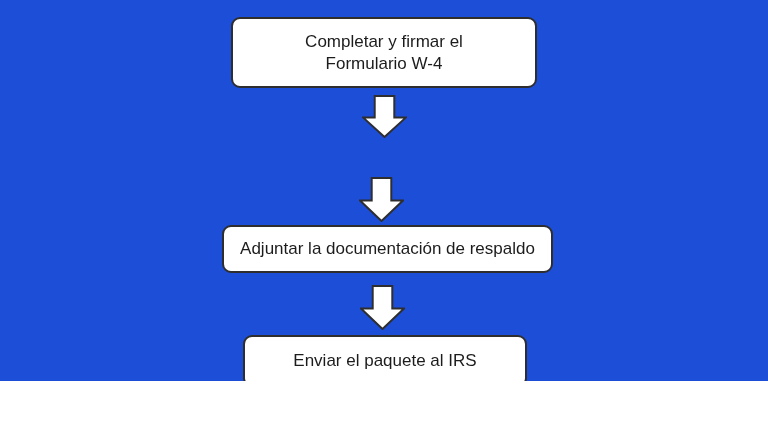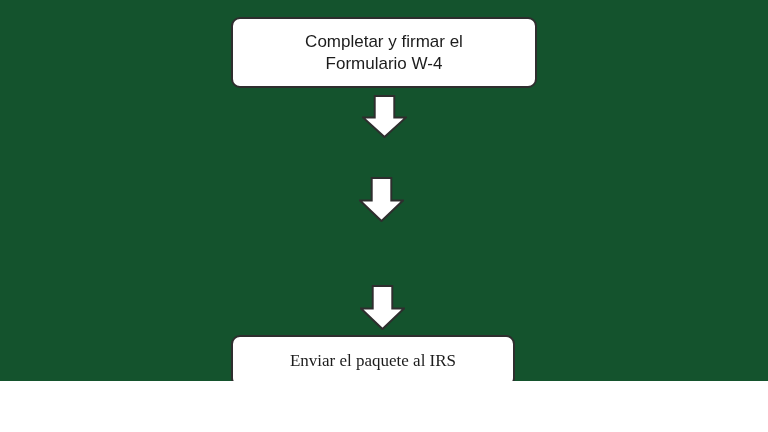--- a/index.html
+++ b/index.html
@@ -4,21 +4,21 @@
 <style>
   html, body {
     margin: 0;
     padding: 0;
     background: #ffffff;
   }
   .canvas {
     position: relative;
     width: 768px;
     height: 381px;
-    background: #14532d;
+    background: #1d4ed8;
     font-family: "Liberation Sans", sans-serif;
     overflow: hidden;
   }
   .node {
     position: absolute;
     box-sizing: border-box;
     background: #ffffff;
     border: 2px solid #2e2e2e;
     border-radius: 9px;
     display: flex;
@@ -29,21 +29,21 @@
     color: #1c1c1c;
     font-size: 17px;
     line-height: 22px;
   }
   .node .line {
     display: block;
     white-space: nowrap;
   }
   .node-1 { left: 231px; top: 17px;  width: 306px; height: 71px; }
   .node-2 { left: 222px; top: 225px; width: 331px; height: 48px; }
-  .node-3 { left: 231px; top: 335px; width: 284px; height: 52px; font-family: Liberation Serif, serif; }
+  .node-3 { left: 243px; top: 335px; width: 284px; height: 52px; }
   .arrow {
     position: absolute;
     display: block;
   }
   .arrow-1 { left: 362px; top: 95px;  width: 45px; height: 43px; }
   .arrow-2 { left: 359px; top: 177px; width: 45px; height: 45px; }
   .arrow-3 { left: 360px; top: 285px; width: 45px; height: 45px; }
   .arrow polygon {
     fill: #ffffff;
     stroke: #2e2e2e;
@@ -62,20 +62,23 @@
   </div>
 
   <svg class="arrow arrow-1" viewBox="0 0 46 45" preserveAspectRatio="none">
     <polygon points="13,1 33,1 33,23.5 45,23.5 23,44 1,23.5 13,23.5"></polygon>
   </svg>
 
   <svg class="arrow arrow-2" viewBox="0 0 46 45" preserveAspectRatio="none">
     <polygon points="13,1 33,1 33,23.5 45,23.5 23,44 1,23.5 13,23.5"></polygon>
   </svg>
 
+  <div class="node node-2">
+    <span class="line">Adjuntar la documentación de respaldo</span>
+  </div>
 
   <svg class="arrow arrow-3" viewBox="0 0 46 45" preserveAspectRatio="none">
     <polygon points="13,1 33,1 33,23.5 45,23.5 23,44 1,23.5 13,23.5"></polygon>
   </svg>
 
   <div class="node node-3">
     <span class="line">Enviar el paquete al IRS</span>
   </div>
 
 </div>

